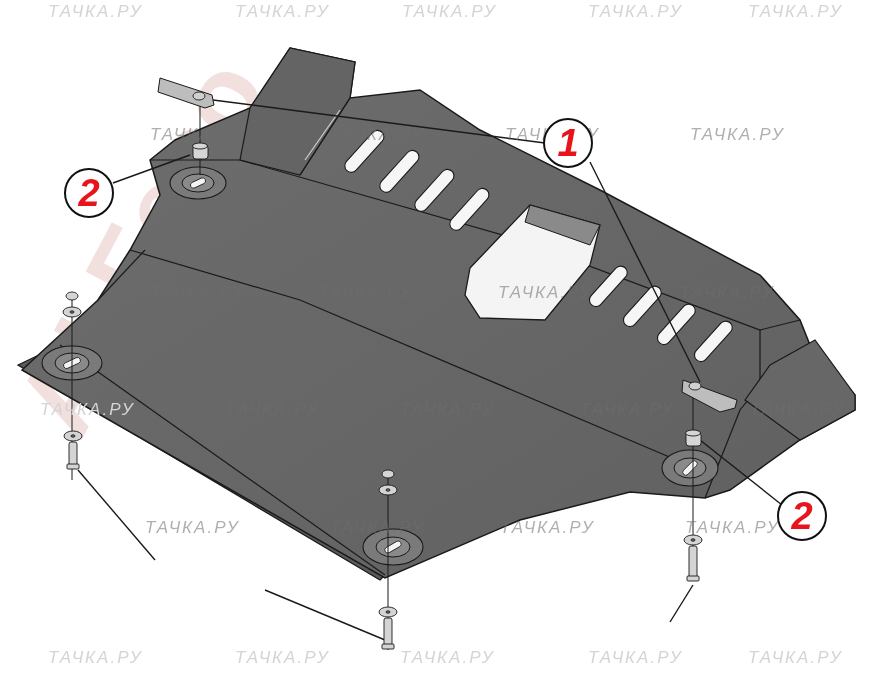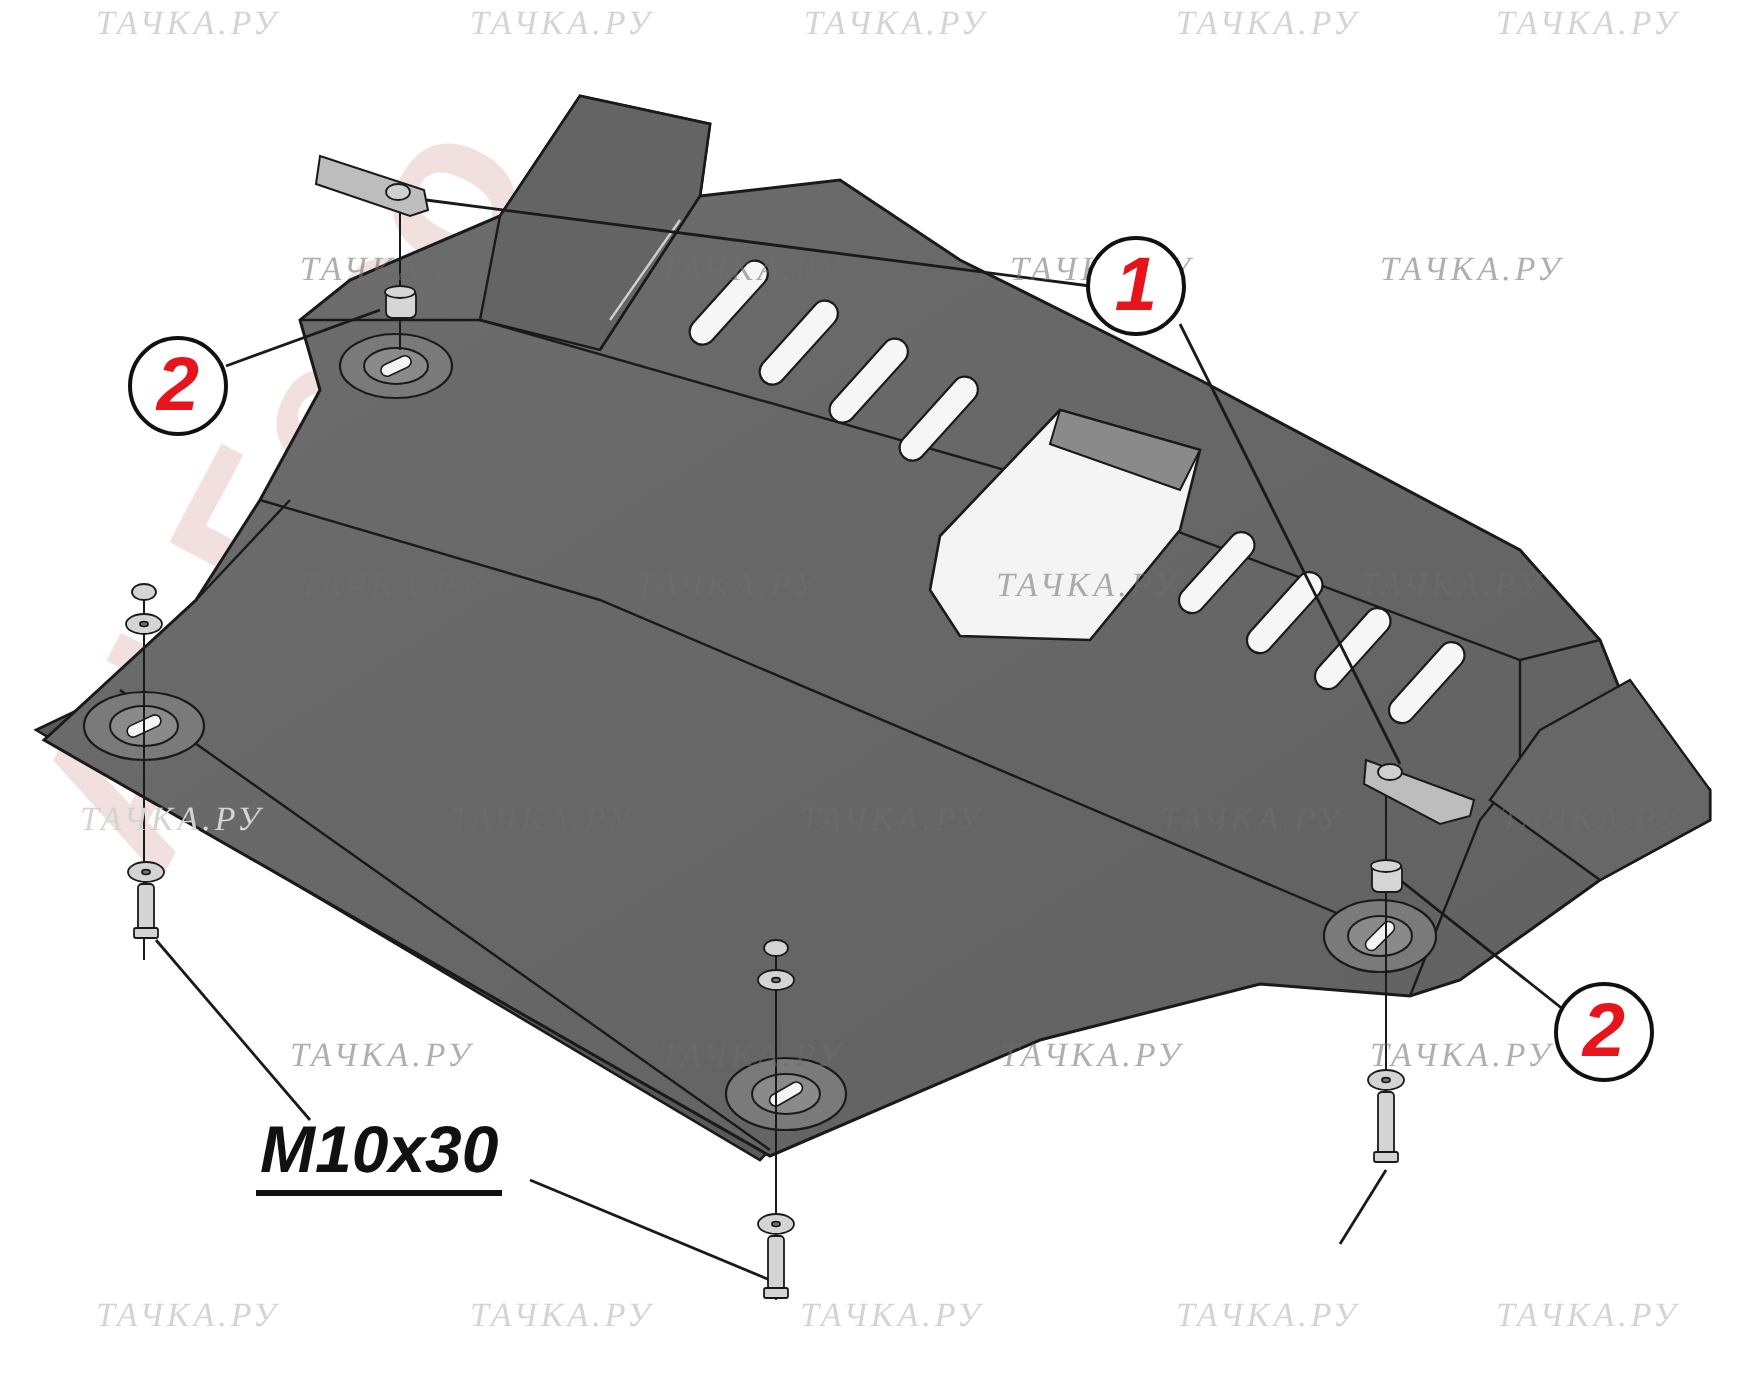--- a/index.html
+++ b/index.html
@@ -1,18 +1,18 @@
 <!DOCTYPE html>
 <html><head>
 <meta charset="utf-8">
 <style>
   html, body { margin: 0; padding: 0; background: #ffffff; }
   body { width: 874px; height: 695px; overflow: hidden; position: relative; font-family: "Liberation Sans", sans-serif; }
   #stage { position: absolute; left: 0; top: 0; width: 874px; height: 695px; }
-  .wm { position: absolute; font-family: Liberation Serif, serif; font-size: 17px; letter-spacing: 2px; color: #d4d4d4; font-style: italic; white-space: nowrap; }
+  .wm { position: absolute; font-family: Liberation Sans, sans-serif; font-size: 17px; letter-spacing: 2px; color: #d4d4d4; font-style: italic; white-space: nowrap; }
   .wm.dark { color: #6e6e6e; opacity: 0.55; }
   .callout { position: absolute; width: 50px; height: 50px; border: 2.5px solid #111; border-radius: 50%; background: #ffffff; box-sizing: border-box; display: flex; align-items: center; justify-content: center; }
   .callout span { color: #e8141c; font-weight: bold; font-style: italic; font-size: 38px; font-family: "Liberation Sans", sans-serif; line-height: 1; }
   .spec { position: absolute; font-family: "Liberation Sans", sans-serif; font-weight: bold; font-style: italic; font-size: 33px; color: #111; border-bottom: 3px solid #111; line-height: 1.05; padding: 0 2px 2px 2px; }
   .brand { position: absolute; font-family: "Liberation Sans", sans-serif; font-weight: bold; font-size: 110px; color: #c9c9c9; opacity: 0.35; transform-origin: left top; white-space: nowrap; }
   .brand .red { color: #d9a79f; }
 </style>
 </head>
 <body>
 
@@ -173,14 +173,13 @@
   <div class="callout" style="left:543px; top:118px;">
     <span>1</span>
   </div>
   <div class="callout" style="left:64px; top:168px;">
     <span>2</span>
   </div>
   <div class="callout" style="left:777px; top:491px;">
     <span>2</span>
   </div>
 
-  <div class="spec" style="left:128px; top:558px;">M10x30</div>
 </div>
 
 </body></html>

